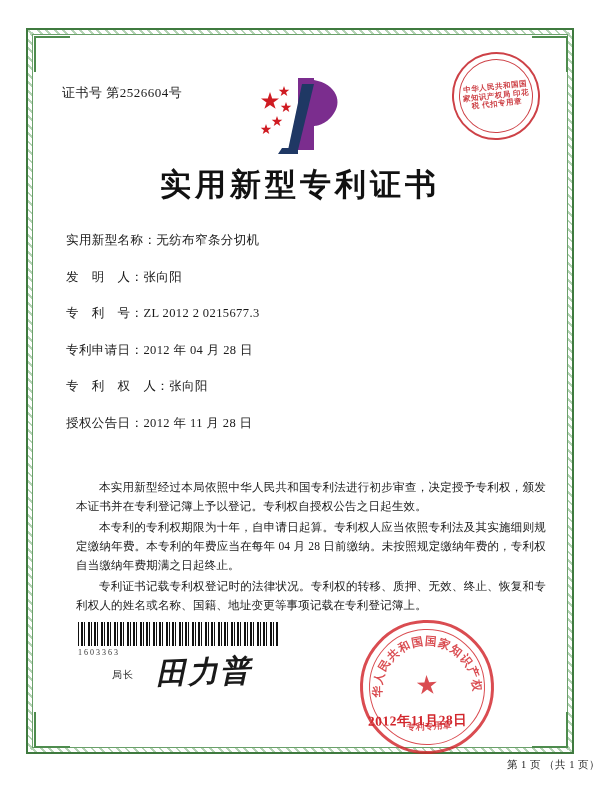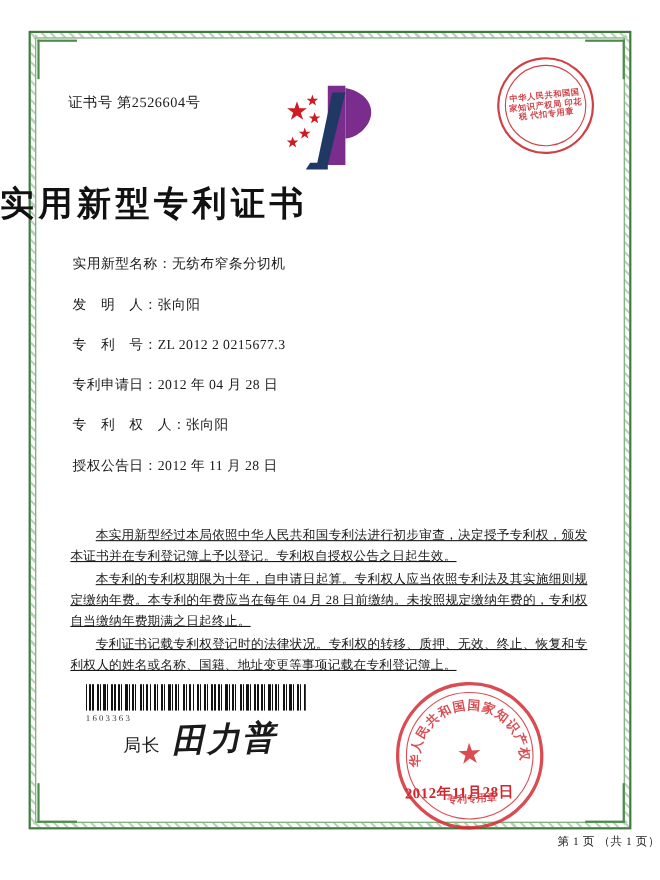--- a/index.html
+++ b/index.html
@@ -124,21 +124,21 @@
     width: 112px;
     height: 86px;
   }
 
   
   .main-title {
     position: absolute;
     left: 0;
     top: 164px;
     width: 600px;
-    text-align: left;
+    text-align: center;
     font-size: 31px;
     font-weight: bold;
     letter-spacing: 4px;
     color: #111;
     font-family: Liberation Mono, monospace;
   }
 
   
   .fields {
     position: absolute;
@@ -151,28 +151,27 @@
     margin-bottom: 19.5px;
     white-space: nowrap;
     letter-spacing: .4px;
   }
   .field-label { display: inline-block; text-align: right; }
   .field-value { display: inline-block; }
 
   
   .body-text {
     position: absolute;
-    left: 64px;
+    left: 76px;
     top: 478px;
     width: 470px;
     font-size: 11.5px;
     line-height: 1.62;
     text-align: justify;
     letter-spacing: .2px;
-    text-decoration: underline;
   }
   .body-text p {
     margin: 0 0 3px 0;
     text-indent: 2em;
   }
 
   
   .barcode {
     position: absolute;
     left: 78px;
@@ -194,21 +193,21 @@
     font-size: 8px;
     letter-spacing: 2px;
     color: #333;
   }
 
   
   .director {
     position: absolute;
     left: 112px;
     top: 668px;
-    font-size: 16px;
+    font-size: 10px;
     letter-spacing: 1px;
   }
   .signature {
     position: absolute;
     left: 156px;
     top: 652px;
     font-size: 30px;
     font-family: "Liberation Serif", serif;
     font-style: italic;
     font-weight: bold;

